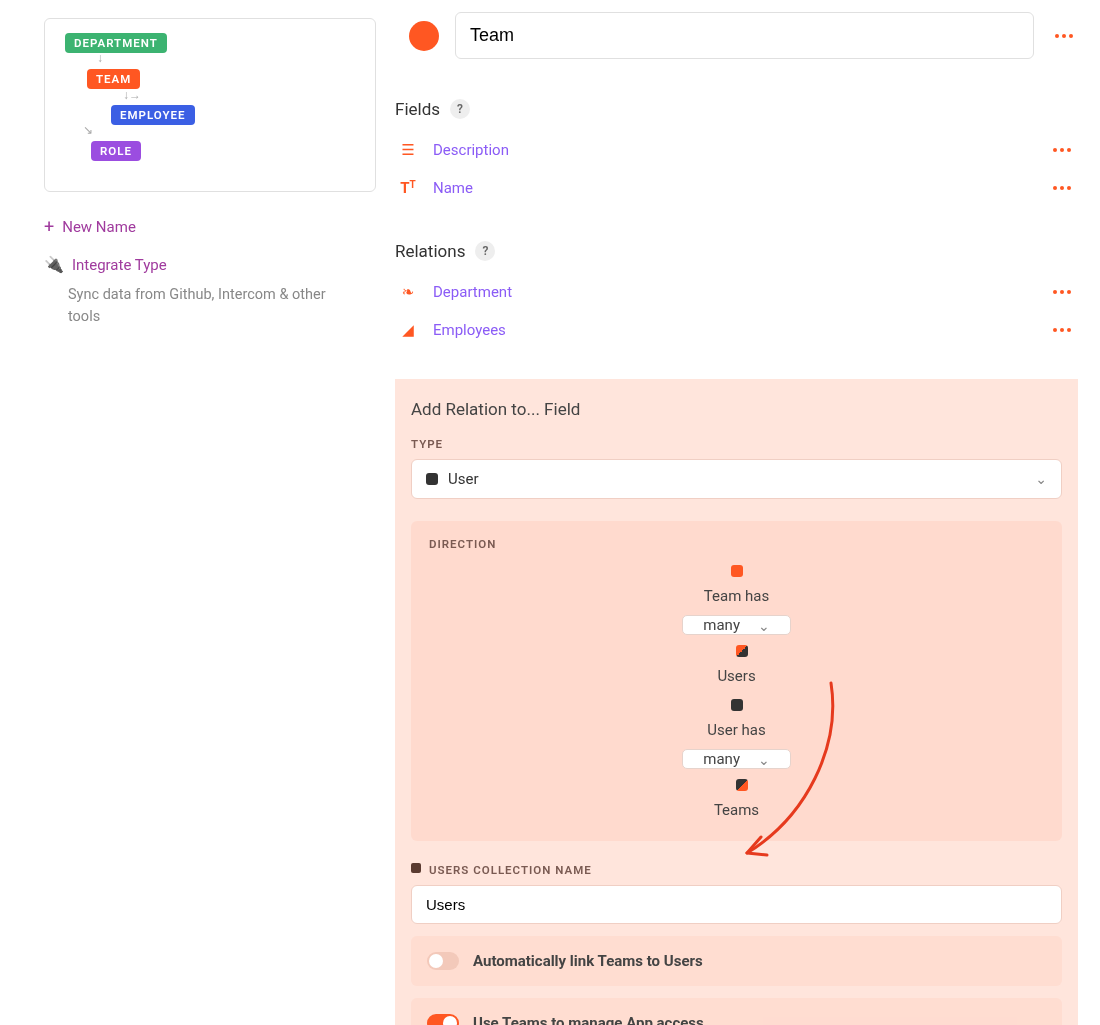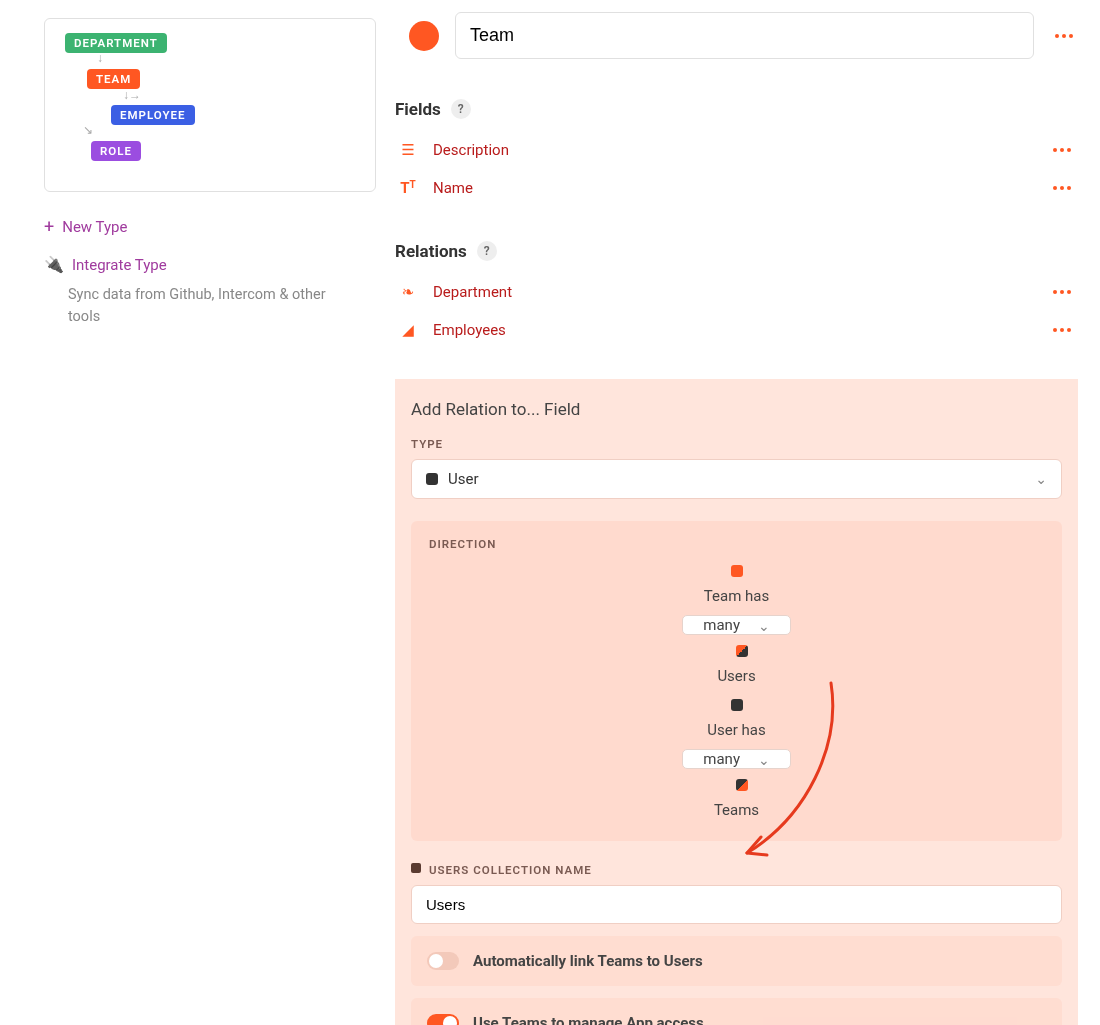--- a/index.html
+++ b/index.html
@@ -97,40 +97,40 @@
   .triple-dots span {
     width: 4px; height: 4px; border-radius: 50%; background: #ff5722;
   }
   .section-header {
     display: flex;
     align-items: center;
     gap: 10px;
     margin-top: 40px;
     margin-bottom: 12px;
   }
-  .section-header h3 { font-size: 17px; font-weight: 700; color:#333;}
+  .section-header h3 { font-size: 17px; font-weight: 400; color:#333;}
   .help-badge {
     width: 20px; height: 20px; border-radius: 50%;
     background: #eee; color:#666; font-size: 12px; font-weight:600;
     display:inline-flex;align-items:center;justify-content:center;
   }
   .field-row {
     display:flex;
     align-items:center;
     padding: 10px 2px;
     gap: 14px;
   }
   .field-row .icn {
     width: 22px;
     display:inline-flex;
     justify-content:center;
     color:#ff5722;
     font-size: 15px;
   }
-  .field-row .label { flex:1; color:#b91c1c; font-size:15px;}
+  .field-row .label { flex:1; color:#8b5cf6; font-size:15px;}
   .panel {
     background: #ffe5dc;
     border-radius: 0;
     margin-top: 30px;
     padding: 20px 16px 22px;
     position: relative;
   }
   .panel-title { font-size: 17px; color:#444; margin-bottom:18px; }
   .form-label {
     font-size: 11.5px;
@@ -245,21 +245,21 @@
     <span class="node node-emp">EMPLOYEE</span>
     <span class="node node-role">ROLE</span>
 
     <span class="arrow-line" style="top:33px;left:52px;">↓</span>
     <span class="arrow-line" style="top:70px;left:78px;">↓→</span>
     <span class="arrow-line" style="top:105px;left:38px;">↘</span>
   </div>
 
   <div class="sidebar-action">
     <span class="plus">+</span>
-    <span>New Type</span>
+    <span>New Name</span>
   </div>
 
   <div class="sidebar-action" style="margin-top:18px;">
     <span style="font-size:16px;">🔌</span>
     <span>Integrate Type</span>
   </div>
   <div class="sidebar-desc">Sync data from Github, Intercom &amp; other tools</div>
 </div>
 
 <div class="main">

